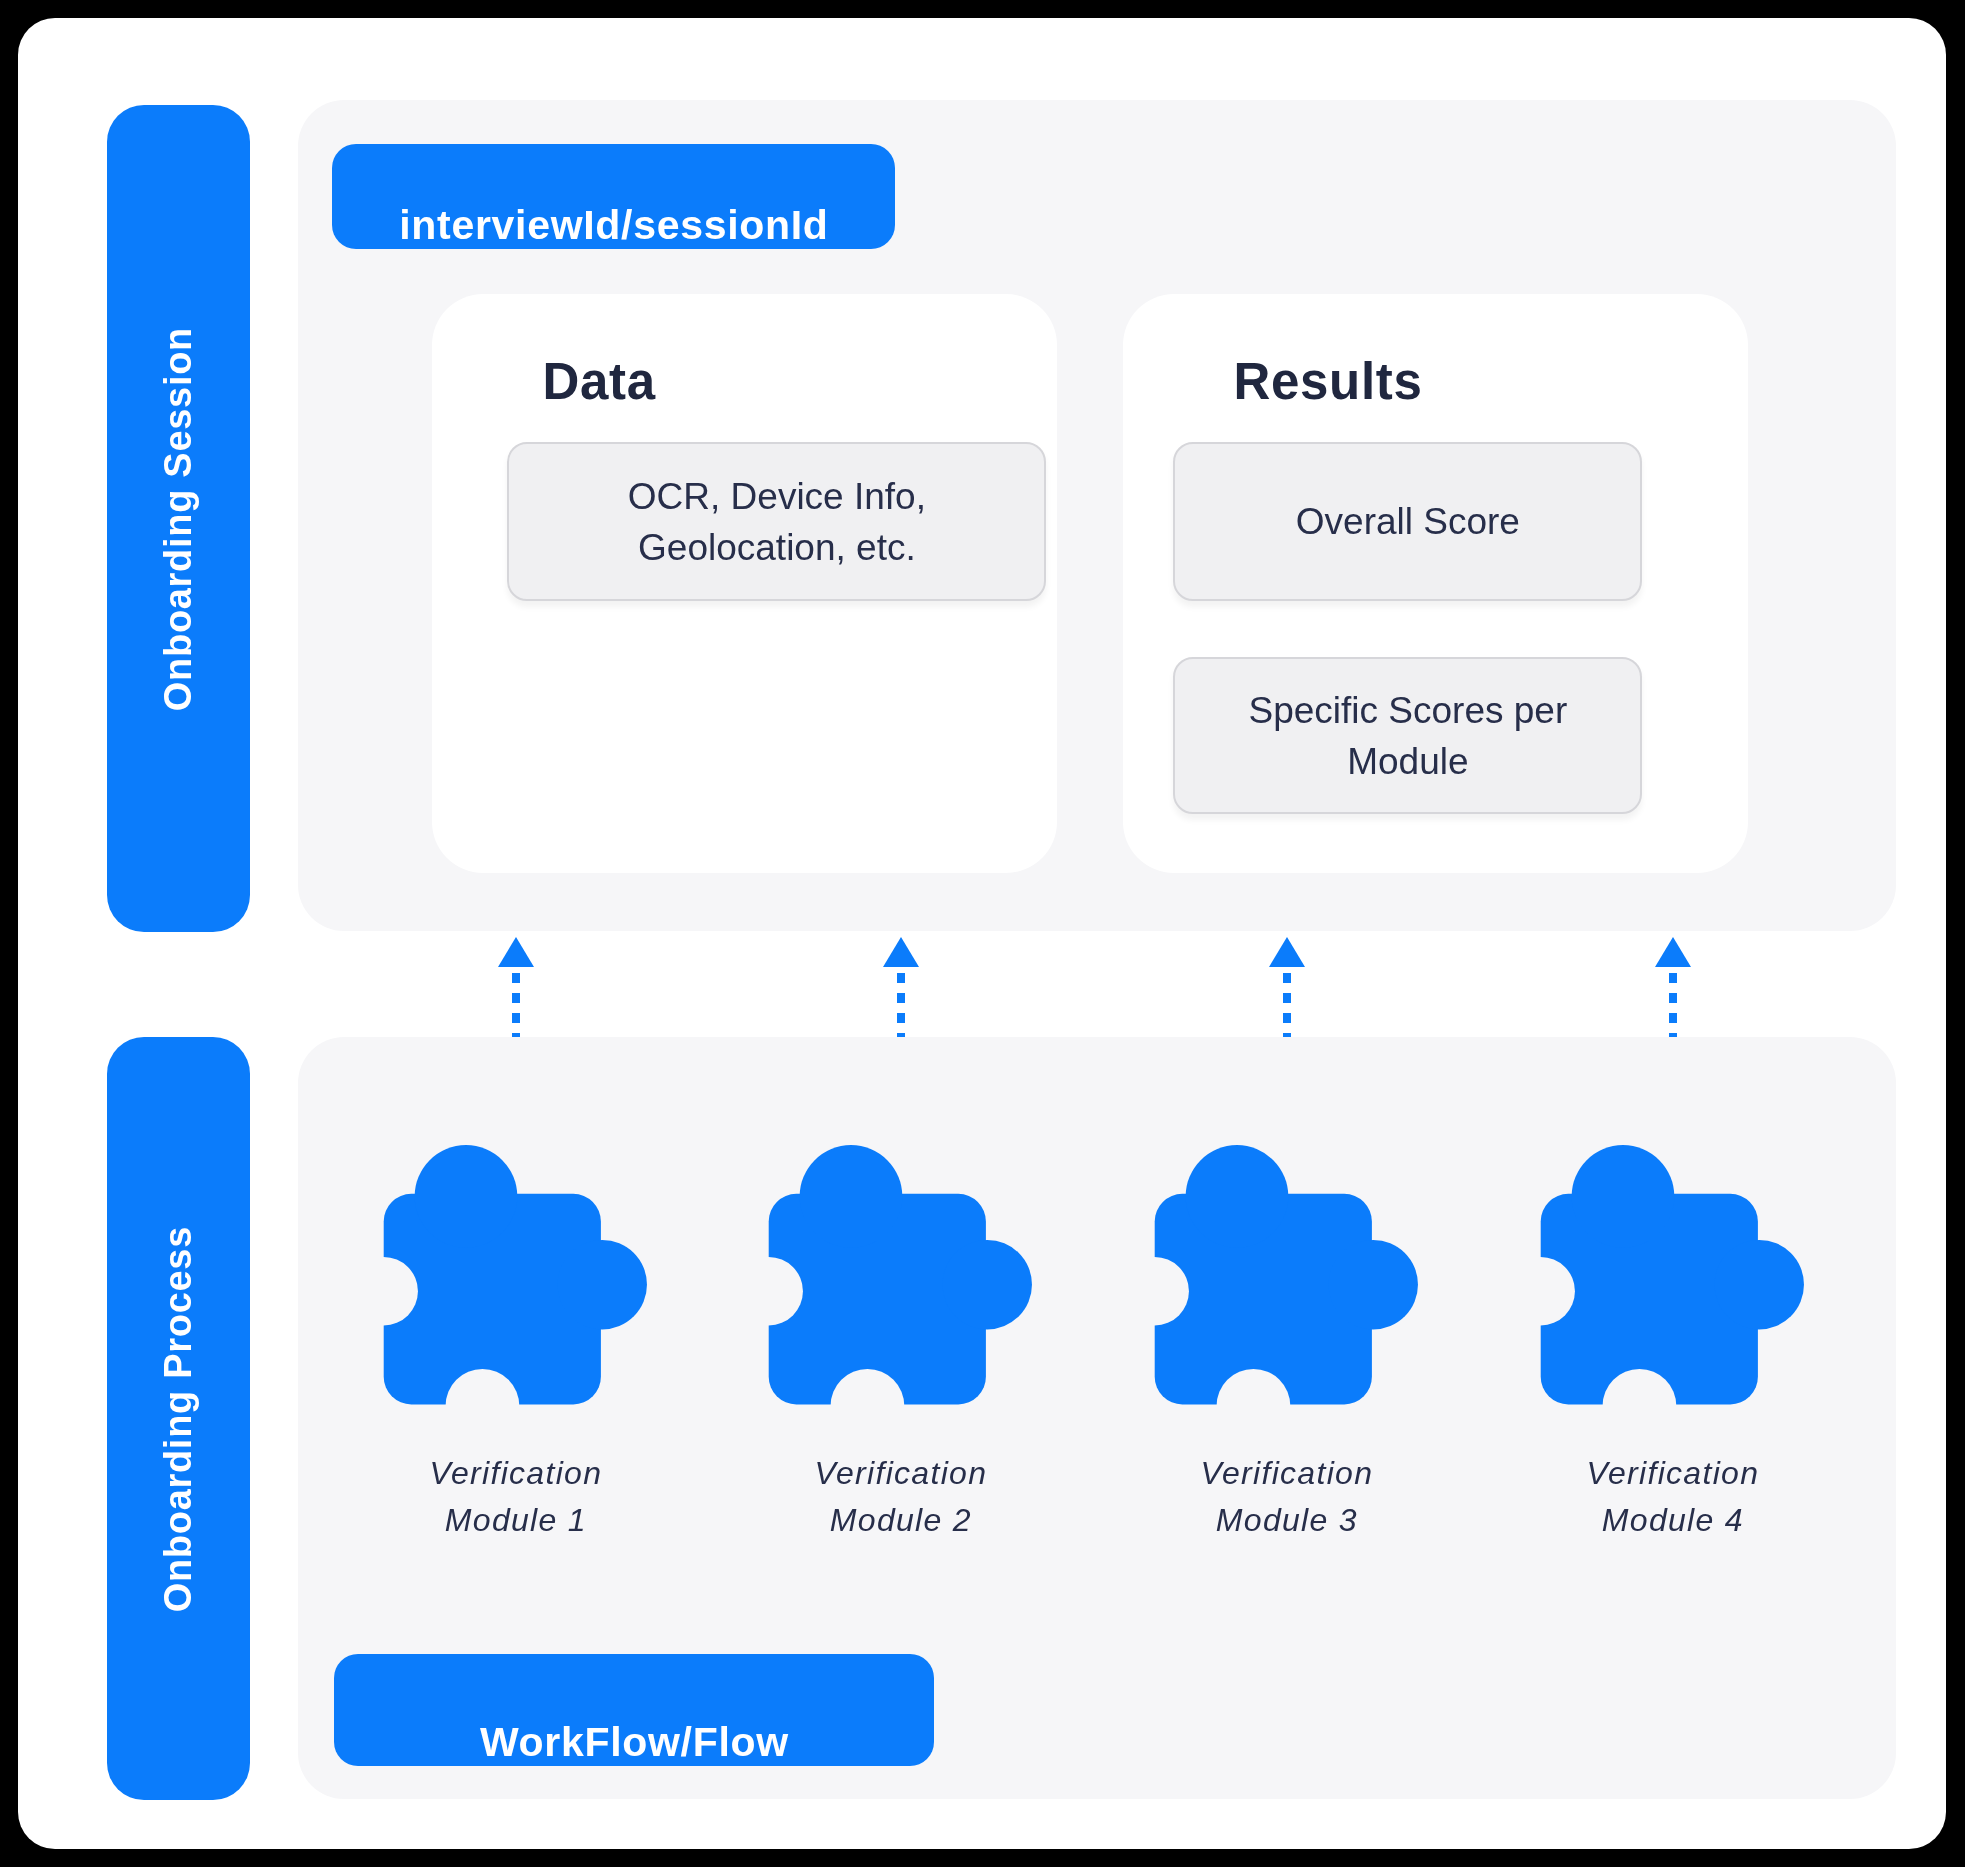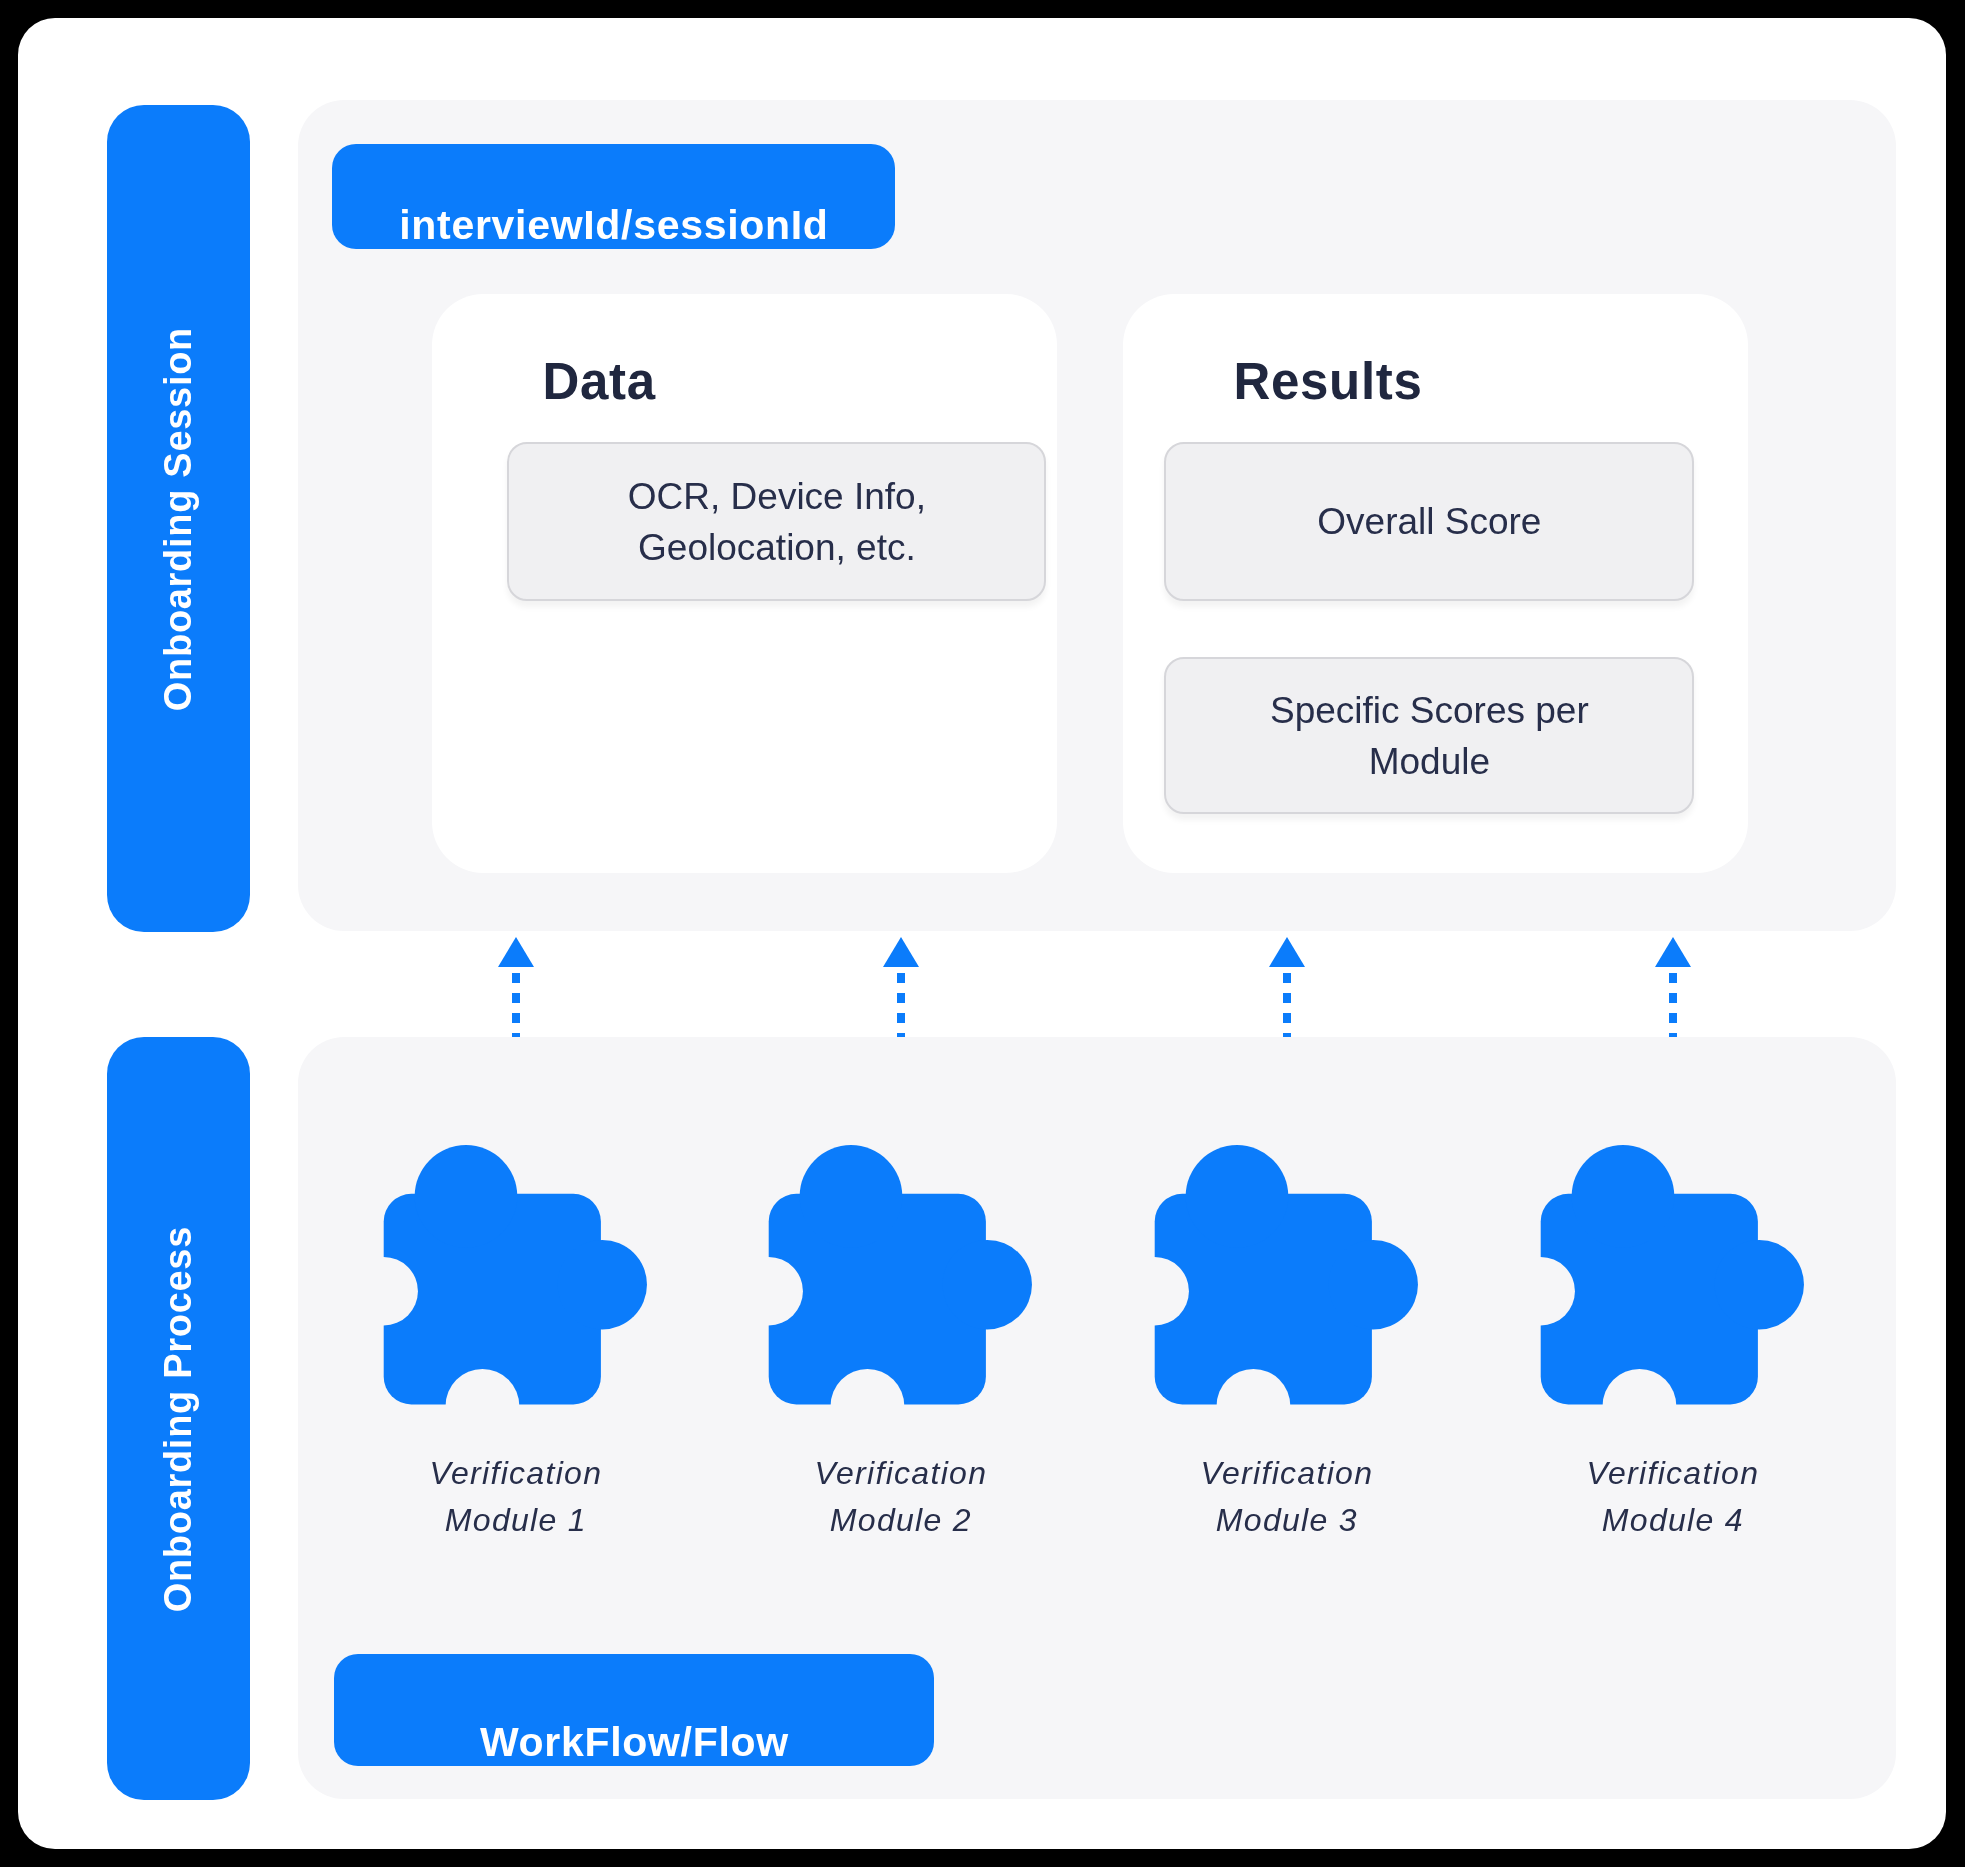--- a/index.html
+++ b/index.html
@@ -27,21 +27,21 @@
   .badge{position:absolute;background:var(--blue);border-radius:24px;color:#fff;font-weight:bold;font-size:41px;display:flex;align-items:flex-end;justify-content:center;letter-spacing:0.7px;}
   .badge-interview{left:314px;top:126px;width:563px;height:105px;}
   .badge-workflow{left:316px;top:1636px;width:600px;height:112px;}
 
   .card{position:absolute;top:276px;width:625px;height:579px;background:#fff;border-radius:51px;}
   .card-data{left:414px;}
   .card-results{left:1105px;}
   .card h2{position:absolute;left:66px;top:58px;font-size:51px;font-weight:800;color:#20273F;letter-spacing:0.7px;margin-left:44px;}
   .gbox{position:absolute;background:var(--boxg);border:2.6px solid var(--boxb);border-radius:20px;display:flex;align-items:center;justify-content:center;text-align:center;color:var(--navy);font-size:37px;line-height:1.38;padding:0 39px;box-shadow:0 5.3px 6.6px rgba(0,0,0,0.05);}
   .card-data .gbox{left:43px;width:539px;margin-left:32px;}
-  .card-results .gbox{left:41px;width:530px;}
+  .card-results .gbox{left:50px;width:469px;}
   .gbox.row1{top:148px;height:159px;}
   .gbox.row2{top:363px;height:157px;}
 
   .arrow{position:absolute;top:919px;height:170px;width:37px;display:flex;flex-direction:column;align-items:center;}
   .arrow .head{width:0;height:0;border-left:18px solid transparent;border-right:18px solid transparent;border-bottom:30px solid var(--blue);}
   .arrow .shaft{width:8.5px;flex:1;margin-top:5.3px;background:repeating-linear-gradient(to bottom,var(--blue) 0 10px,transparent 10px 20px);}
 
   .puzzle{position:absolute;top:1110px;width:303px;height:283px;}
   .module-label{position:absolute;top:1432px;width:395px;text-align:center;font-size:32px;color:var(--navy);line-height:1.45;letter-spacing:1.3px;white-space:pre-line;font-style:italic;}
 </style>

